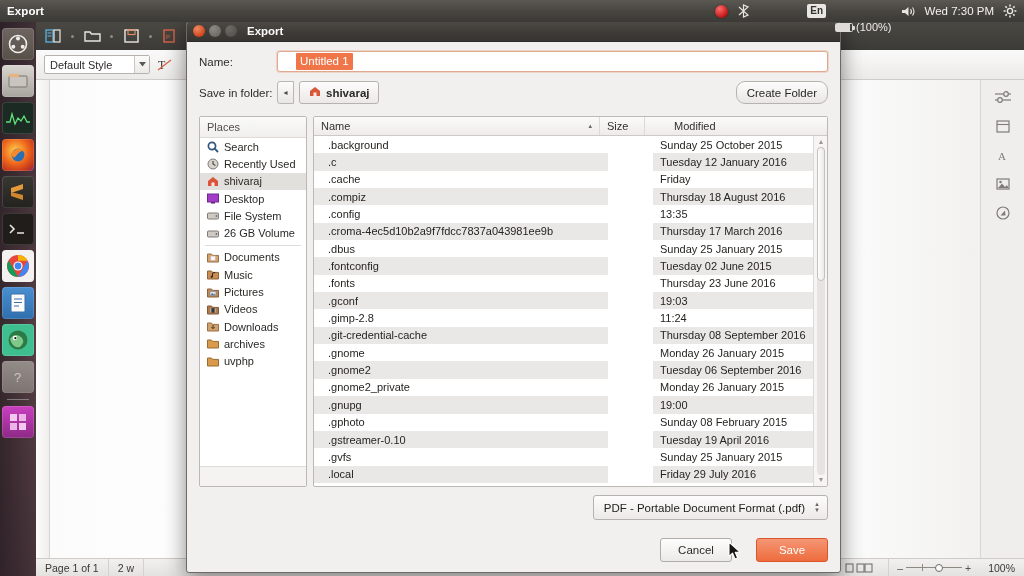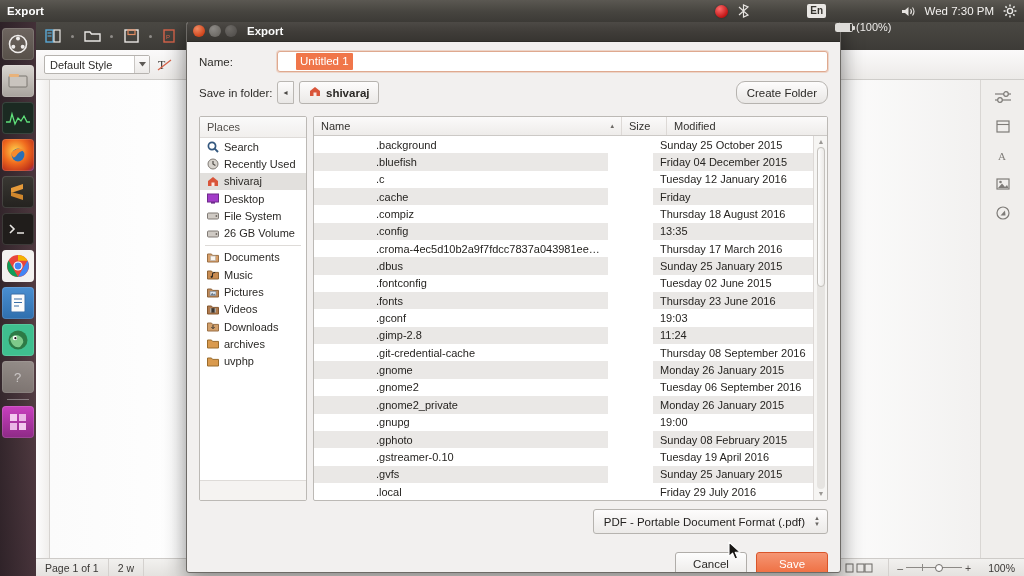--- a/index.html
+++ b/index.html
@@ -207,47 +207,47 @@
   .places-foot { height: 20px; border-top: 1px solid #dedbd8; background:#f5f3f1; }
 
   .filelist {
     flex: 1; background: #fff; border: 1px solid #bcb9b5; border-radius: 2px;
     display: flex; flex-direction: column; overflow: hidden; min-width: 0;
   }
   .fl-head { display: flex; background: linear-gradient(#fbfafa,#eeecea); border-bottom: 1px solid #ccc9c6; height: 19px; flex:none; }
   .fh { font-size: 11px; color: #33312e; display: flex; align-items: center; padding: 0 7px; border-right: 1px solid #ddd9d6; }
   .fh.name { flex: 1; min-width:0; justify-content: space-between; }
   .fh.size { width: 45px; flex:none; }
-  .fh.mod  { width: 160px; flex:none; border-right: none; }
+  .fh.mod  { width: 160px; flex:none; border-right: none; margin-left: 22px; }
   .sort-arrow { font-size: 7px; color: #6d6a66; }
 
   .fl-rows-wrap { flex:1; display:flex; min-height:0; }
   .fl-rows { flex:1; overflow:hidden; min-width:0; }
-  .frow-item { display: flex; height: 17.35px; align-items: center; padding-left: 48px; }
+  .frow-item { display: flex; height: 17.35px; align-items: center; }
   .frow-item:nth-child(even) { background: #eae8e6; }
   .fc { font-size: 11px; color: #262421; padding: 0 7px; white-space: nowrap; overflow: hidden; text-overflow: ellipsis; }
   .fc.name { flex: 1; min-width:0; padding-left: 14px; }
   .fc.size { width: 45px; flex:none; background:#fff; height:17.35px; }
   .fc.mod  { width: 160px; flex:none; }
 
   .vscroll { width: 14px; flex:none; background: #f6f5f3; border-left:1px solid #ddd9d6; position: relative; }
   .vs-arrow { position:absolute; left:3px; width:8px; height:8px; color:#9b9894; font-size:7px; text-align:center; line-height:8px; }
   .vs-track { position:absolute; top:11px; bottom:11px; left:3px; width:8px; background:#e6e4e1; border-radius:4px; }
   .vs-thumb { position:absolute; top:0; left:0; width:8px; height:41%; background:linear-gradient(to right,#fdfdfd,#eceae7); border:1px solid #c4c1bd; border-radius:4px; }
 
   .dlg-footer { flex:none; padding-top: 8px; }
   .format-row { display: flex; justify-content: flex-end; }
   .format-select {
     height: 25px; background: linear-gradient(#fdfcfc,#eceae8);
     border: 1px solid #b6b3af; border-radius: 3px;
     display: flex; align-items: center; gap: 9px; padding: 0 7px 0 10px;
     font-size: 11.5px; color: #242220;
   }
   .spin { display:flex; flex-direction:column; gap:1px; color:#6a6764; font-size:6px; line-height:5px; }
-  .btn-row { display:flex; justify-content:flex-end; gap: 9px; margin-top: 18px; }
+  .btn-row { display:flex; justify-content:flex-end; gap: 24px; margin-top: 18px; }
   .btn {
     min-width: 72px; height: 24px; border-radius: 3px;
     display:flex; align-items:center; justify-content:center;
     font-size: 11.5px; border:1px solid #b0ada9;
   }
   .btn.cancel { background: linear-gradient(#fdfdfd,#eceae8); color: #2b2926; }
   .btn.save { background: linear-gradient(#f59674,#ee6c3e); border-color:#d9552a; color:#fff; }
 
   .cursor { position: absolute; left: 728px; top: 541px; z-index: 90; pointer-events:none; }
 </style>
@@ -666,25 +666,20 @@
             <span class="fh mod">Modified</span>
           </div>
           <div class="fl-rows-wrap">
             <div class="fl-rows" id="rows">
                 <div class="frow-item">
                   <span class="fc name">.background</span>
                   <span class="fc size"></span>
                   <span class="fc mod">Sunday 25 October 2015</span>
                 </div>
                 <div class="frow-item">
-                  <span class="fc name">.bluefish</span>
-                  <span class="fc size"></span>
-                  <span class="fc mod">Friday 04 December 2015</span>
-                </div>
-                <div class="frow-item">
                   <span class="fc name">.c</span>
                   <span class="fc size"></span>
                   <span class="fc mod">Tuesday 12 January 2016</span>
                 </div>
                 <div class="frow-item">
                   <span class="fc name">.cache</span>
                   <span class="fc size"></span>
                   <span class="fc mod">Friday</span>
                 </div>
                 <div class="frow-item">

